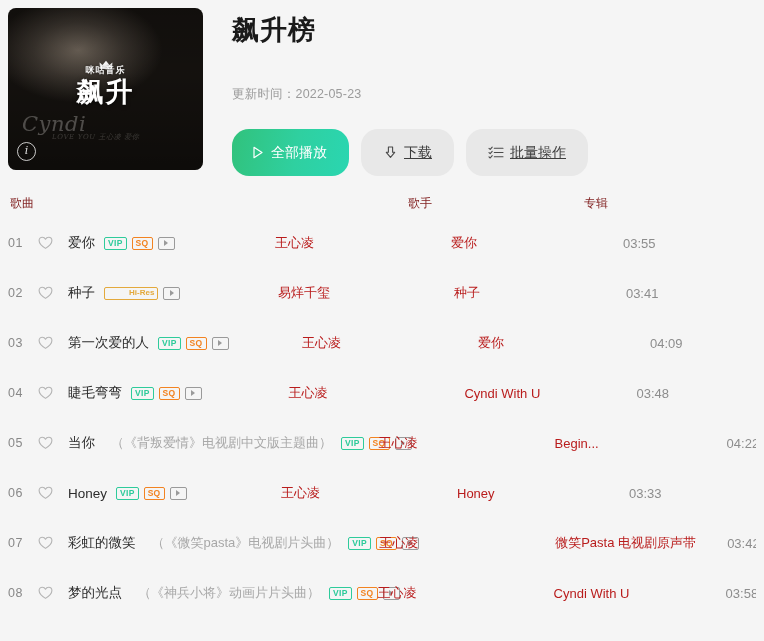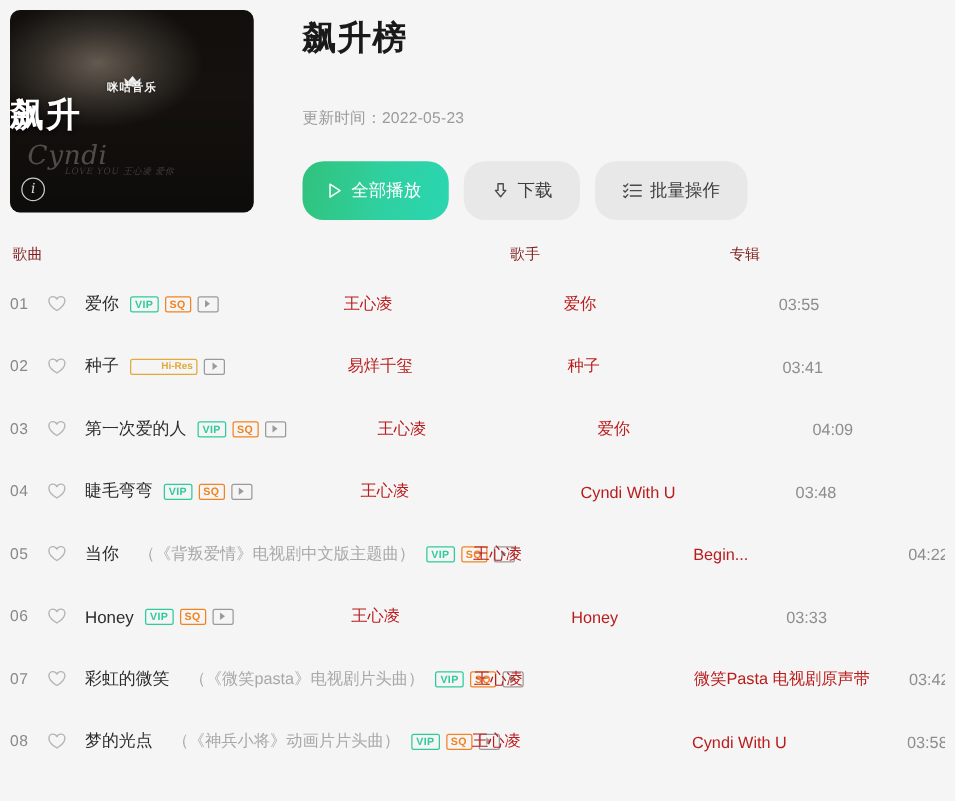--- a/index.html
+++ b/index.html
@@ -65,20 +65,21 @@
     top: 52px;
     transform: translateX(-50%);
     width: 14px;
     height: 10px;
     opacity: 0.95;
   }
   .cover-title {
     position: absolute;
     left: 0; right: 0;
     top: 66px;
+    text-align: center;
     color: #ffffff;
     font-size: 27px;
     font-weight: bold;
     letter-spacing: 2px;
     text-shadow: 0 1px 4px rgba(0,0,0,0.7);
   }
   .cover-script {
     position: absolute;
     left: 14px;
     top: 104px;
@@ -110,21 +111,21 @@
     font-size: 11px;
     line-height: 16px;
     text-align: center;
     font-family: "DejaVu Serif", serif;
     font-style: italic;
     cursor: pointer;
   }
 
   .header-right {
     flex: 1 1 auto;
-    padding-left: 39px;
+    padding-left: 29px;
     padding-top: 6px;
     min-width: 0;
   }
   .list-title {
     font-size: 27px;
     font-weight: bold;
     color: #1a1a1a;
     line-height: 1.2;
     letter-spacing: 1px;
     margin: 0;
@@ -156,20 +157,21 @@
   }
   .btn-play {
     background: linear-gradient(100deg, #31c27c 0%, #2fd0a0 55%, #2ad6b1 100%);
     color: #ffffff;
     padding: 0 22px 0 18px;
   }
   .btn-gray {
     background: #e8e8e8;
     color: #3d3d3d;
     padding: 0 22px;
+    text-decoration: underline;
   }
   .btn svg { display: block; }
 
   
   .table {
     margin-top: 8px;
     padding: 0 8px 0 8px;
   }
   .thead {
     display: flex;

